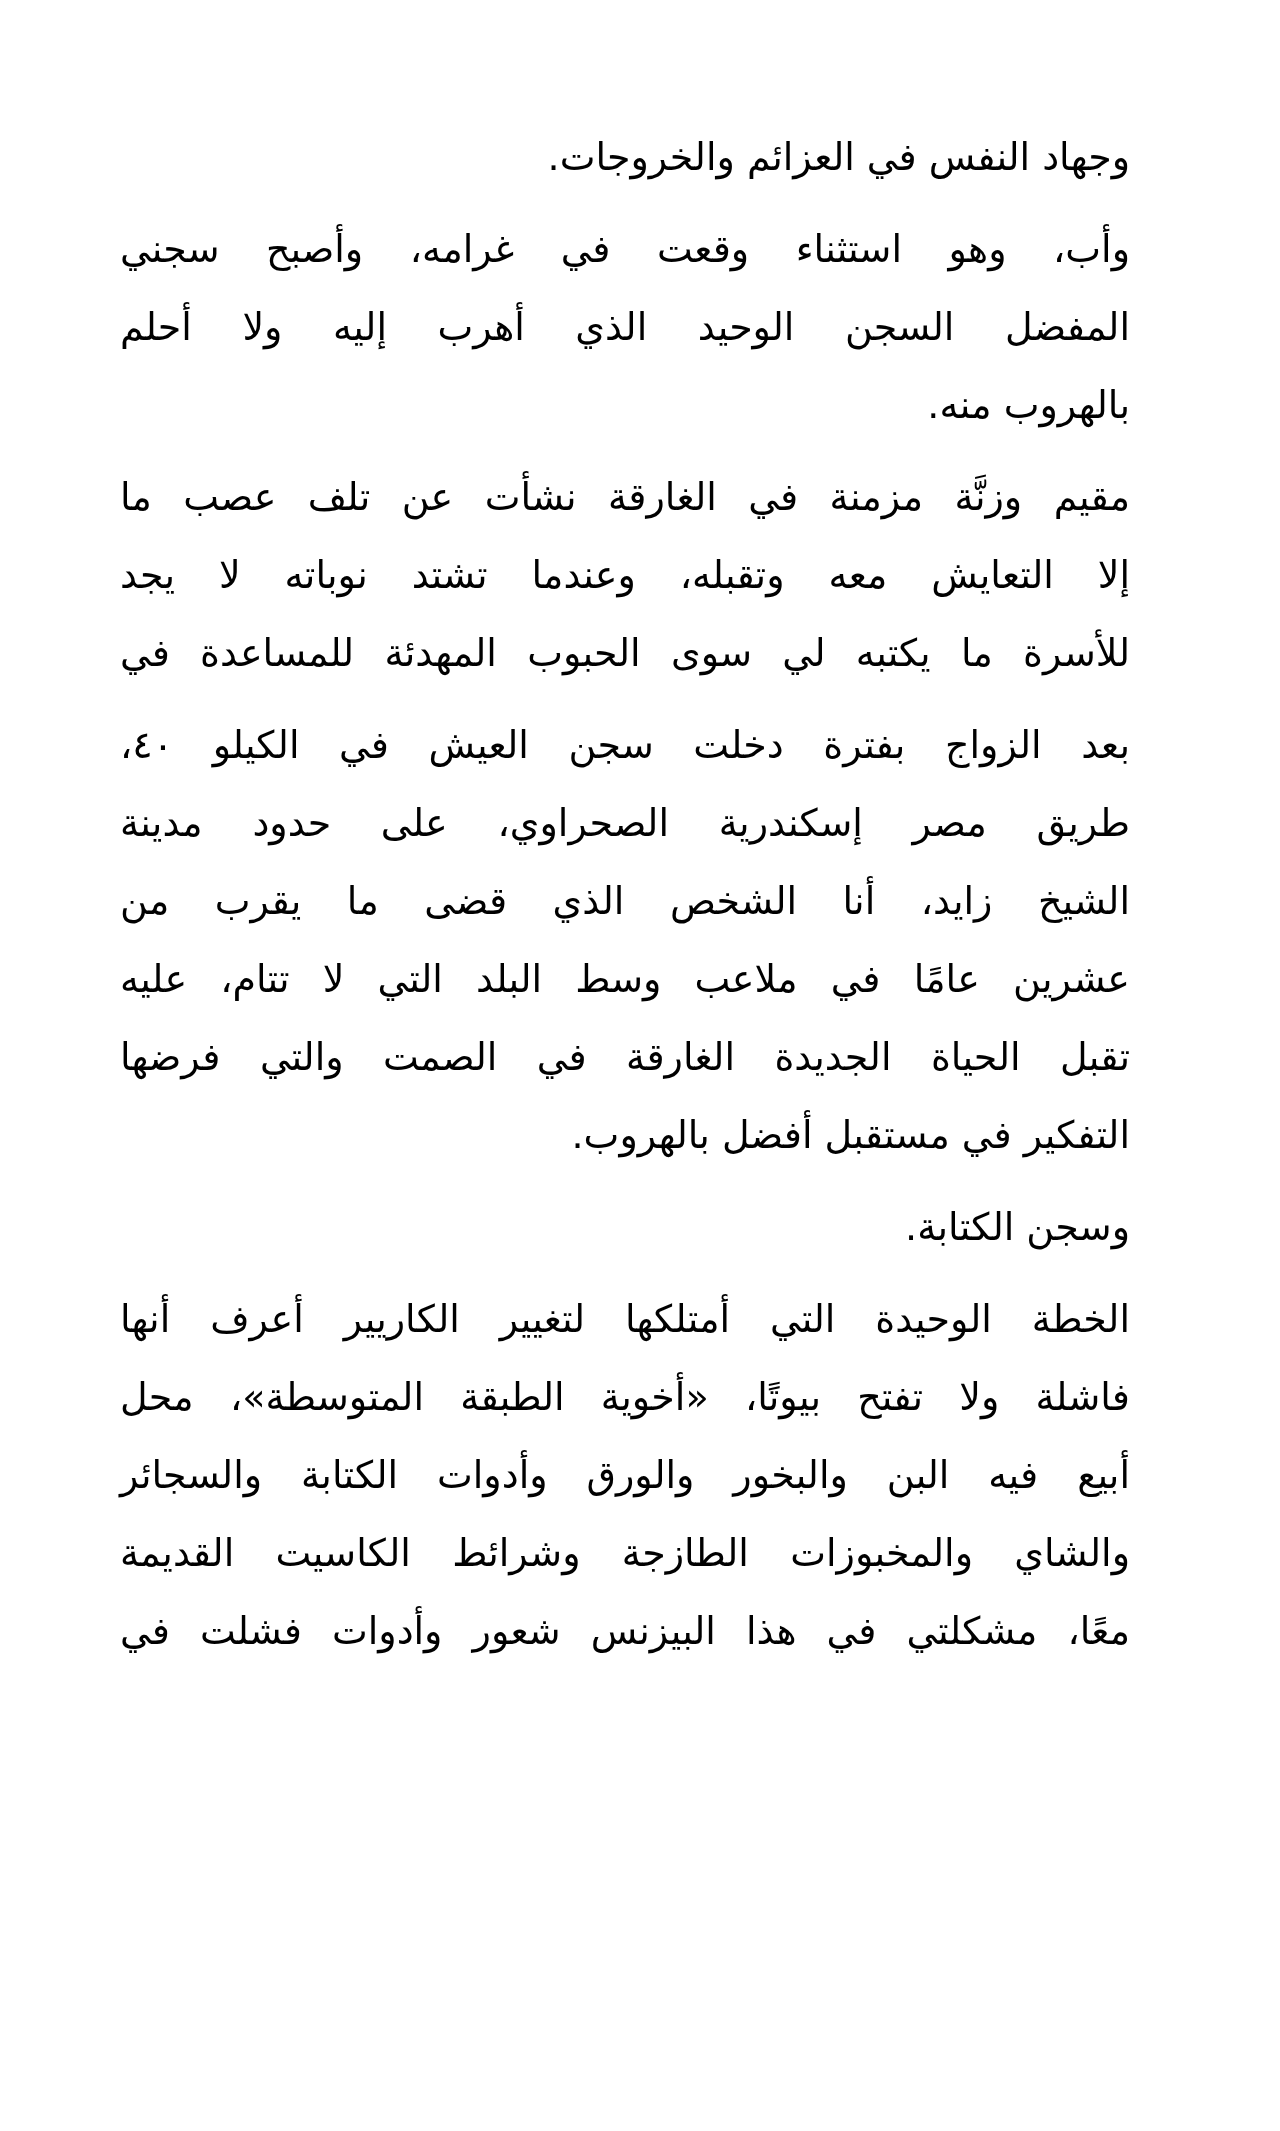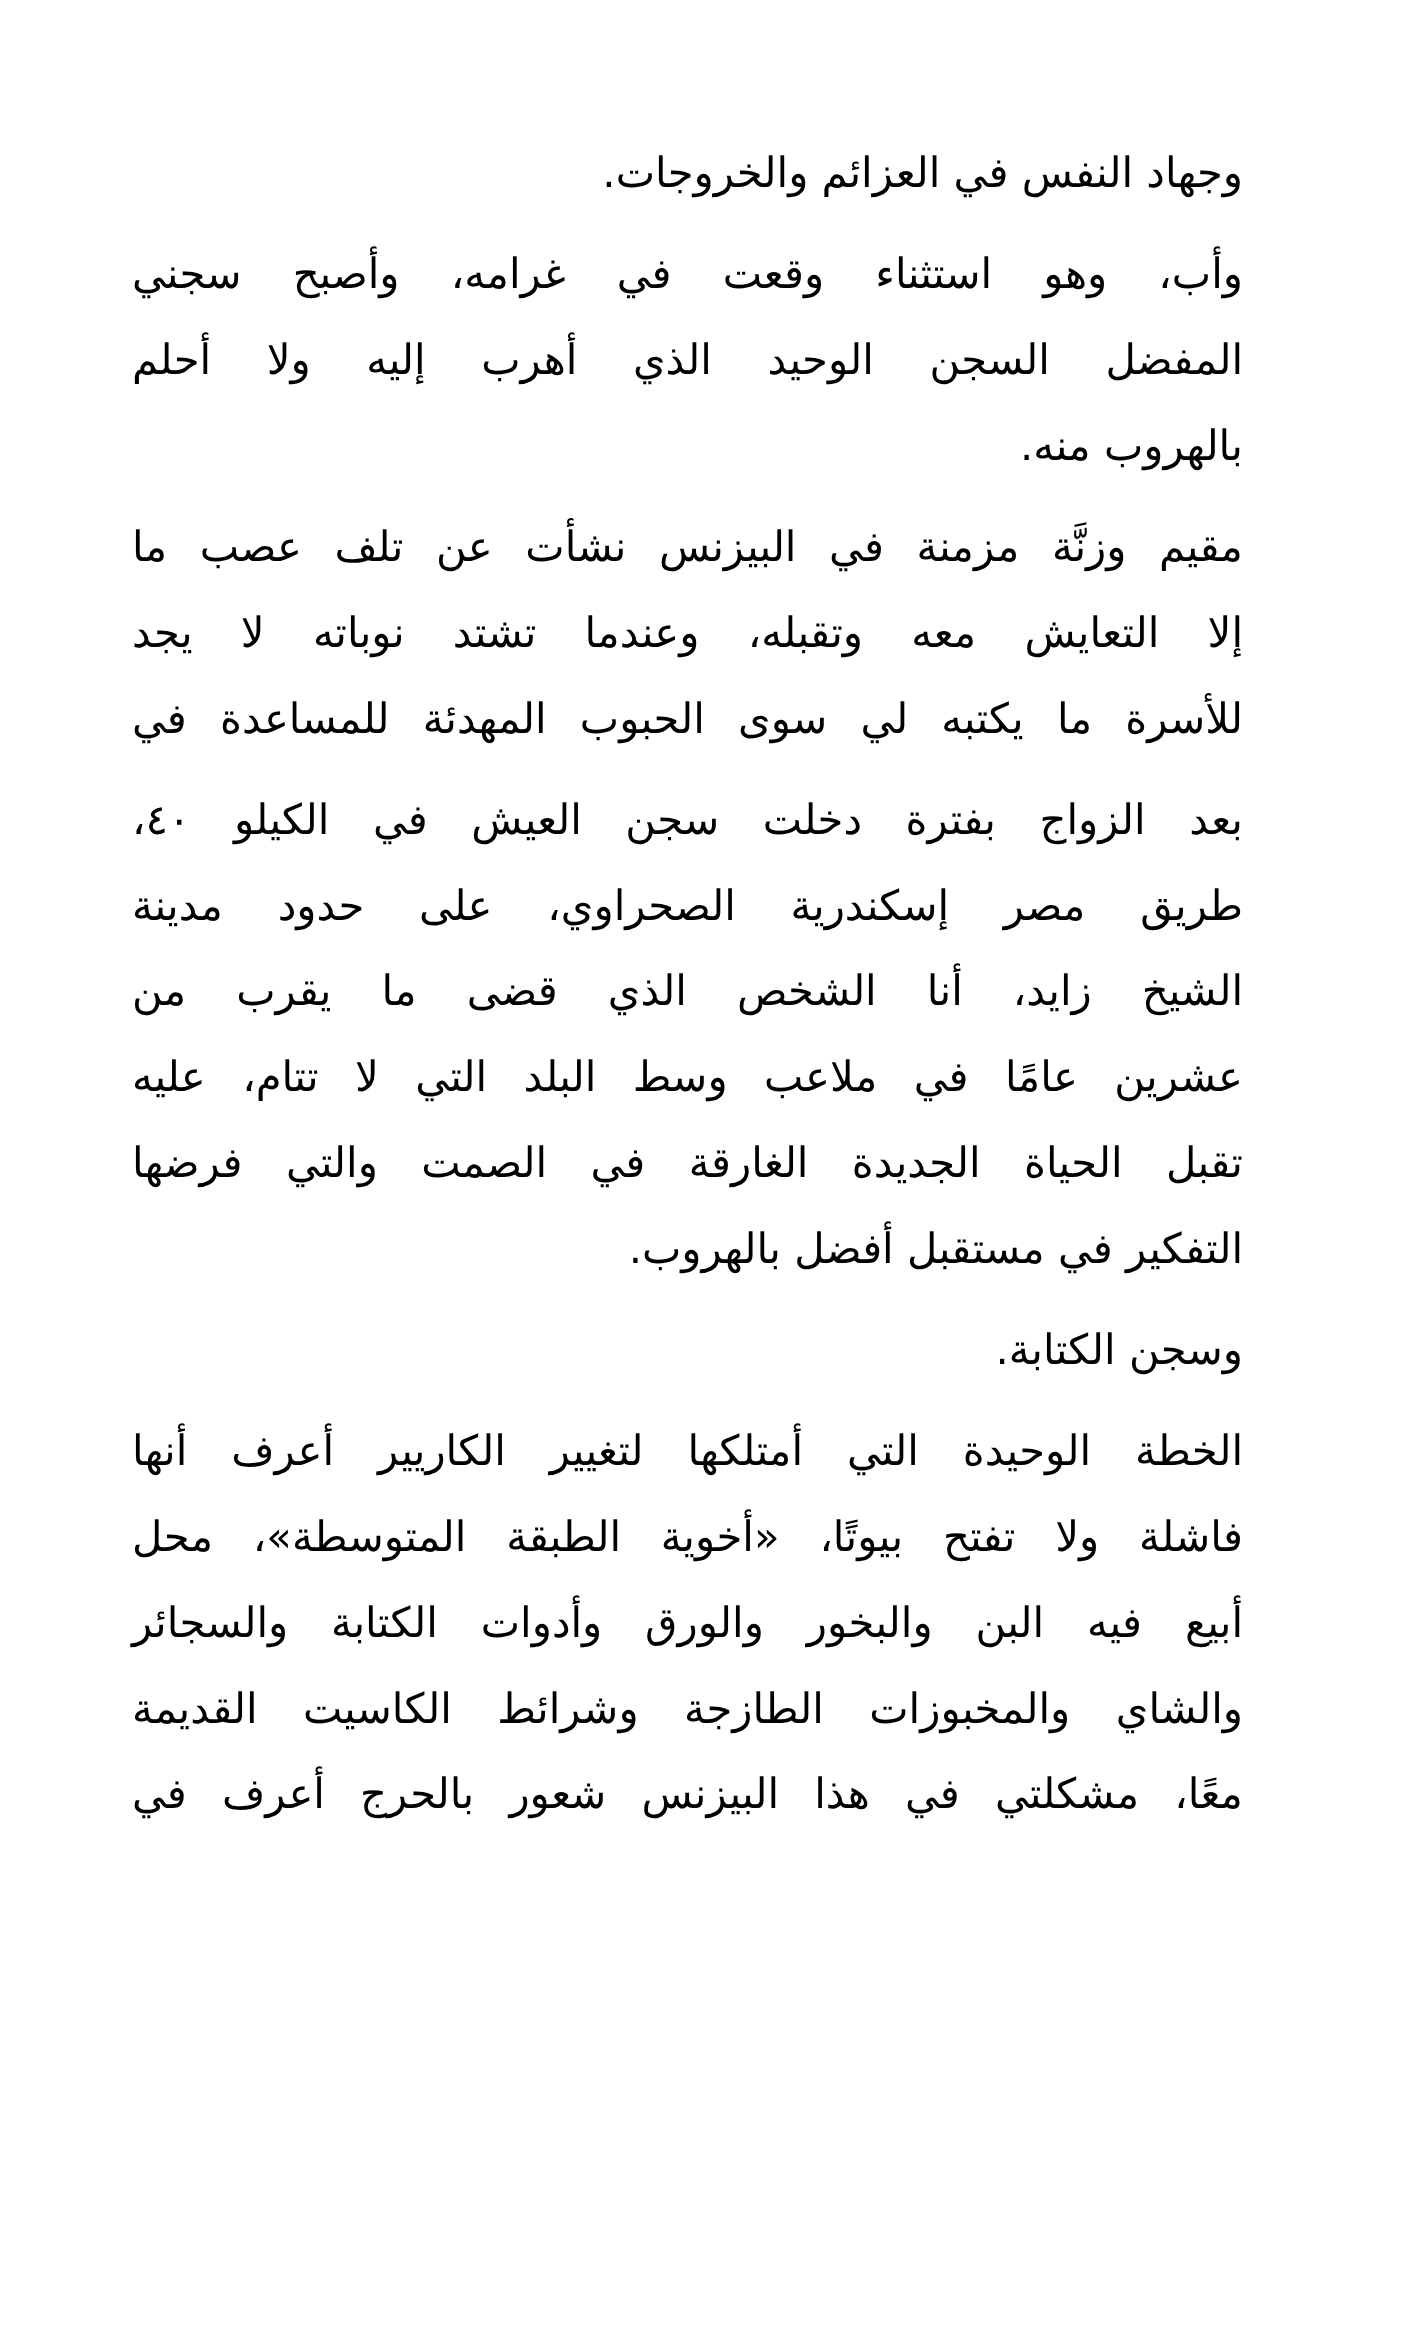--- a/index.html
+++ b/index.html
@@ -40,36 +40,36 @@
   <div id="text-body">
       <div class="paragraph">
         <div class="line para-end">وجهاد النفس في العزائم والخروجات.</div>
       </div>
       <div class="paragraph">
         <div class="line">وأب، وهو استثناء وقعت في غرامه، وأصبح سجني</div>
         <div class="line">المفضل السجن الوحيد الذي أهرب إليه ولا أحلم</div>
         <div class="line para-end">بالهروب منه.</div>
       </div>
       <div class="paragraph">
-        <div class="line">مقيم وزنَّة مزمنة في البيزنس نشأت عن تلف عصب ما</div>
+        <div class="line">مقيم وزنَّة مزمنة في الغارقة نشأت عن تلف عصب ما</div>
         <div class="line">إلا التعايش معه وتقبله، وعندما تشتد نوباته لا يجد</div>
         <div class="line">للأسرة ما يكتبه لي سوى الحبوب المهدئة للمساعدة في</div>
       </div>
       <div class="paragraph">
         <div class="line">بعد الزواج بفترة دخلت سجن العيش في الكيلو ٤٠،</div>
         <div class="line">طريق مصر إسكندرية الصحراوي، على حدود مدينة</div>
         <div class="line">الشيخ زايد، أنا الشخص الذي قضى ما يقرب من</div>
         <div class="line">عشرين عامًا في ملاعب وسط البلد التي لا تتام، عليه</div>
         <div class="line">تقبل الحياة الجديدة الغارقة في الصمت والتي فرضها</div>
         <div class="line para-end">التفكير في مستقبل أفضل بالهروب.</div>
       </div>
       <div class="paragraph">
         <div class="line para-end">وسجن الكتابة.</div>
       </div>
       <div class="paragraph">
         <div class="line">الخطة الوحيدة التي أمتلكها لتغيير الكاريير أعرف أنها</div>
         <div class="line">فاشلة ولا تفتح بيوتًا، «أخوية الطبقة المتوسطة»، محل</div>
         <div class="line">أبيع فيه البن والبخور والورق وأدوات الكتابة والسجائر</div>
         <div class="line">والشاي والمخبوزات الطازجة وشرائط الكاسيت القديمة</div>
-        <div class="line">معًا، مشكلتي في هذا البيزنس شعور بالحرج أعرف في</div>
+        <div class="line">معًا، مشكلتي في هذا البيزنس شعور وأدوات فشلت في</div>
       </div>
     </div>
 </div>
 
 </body></html>

